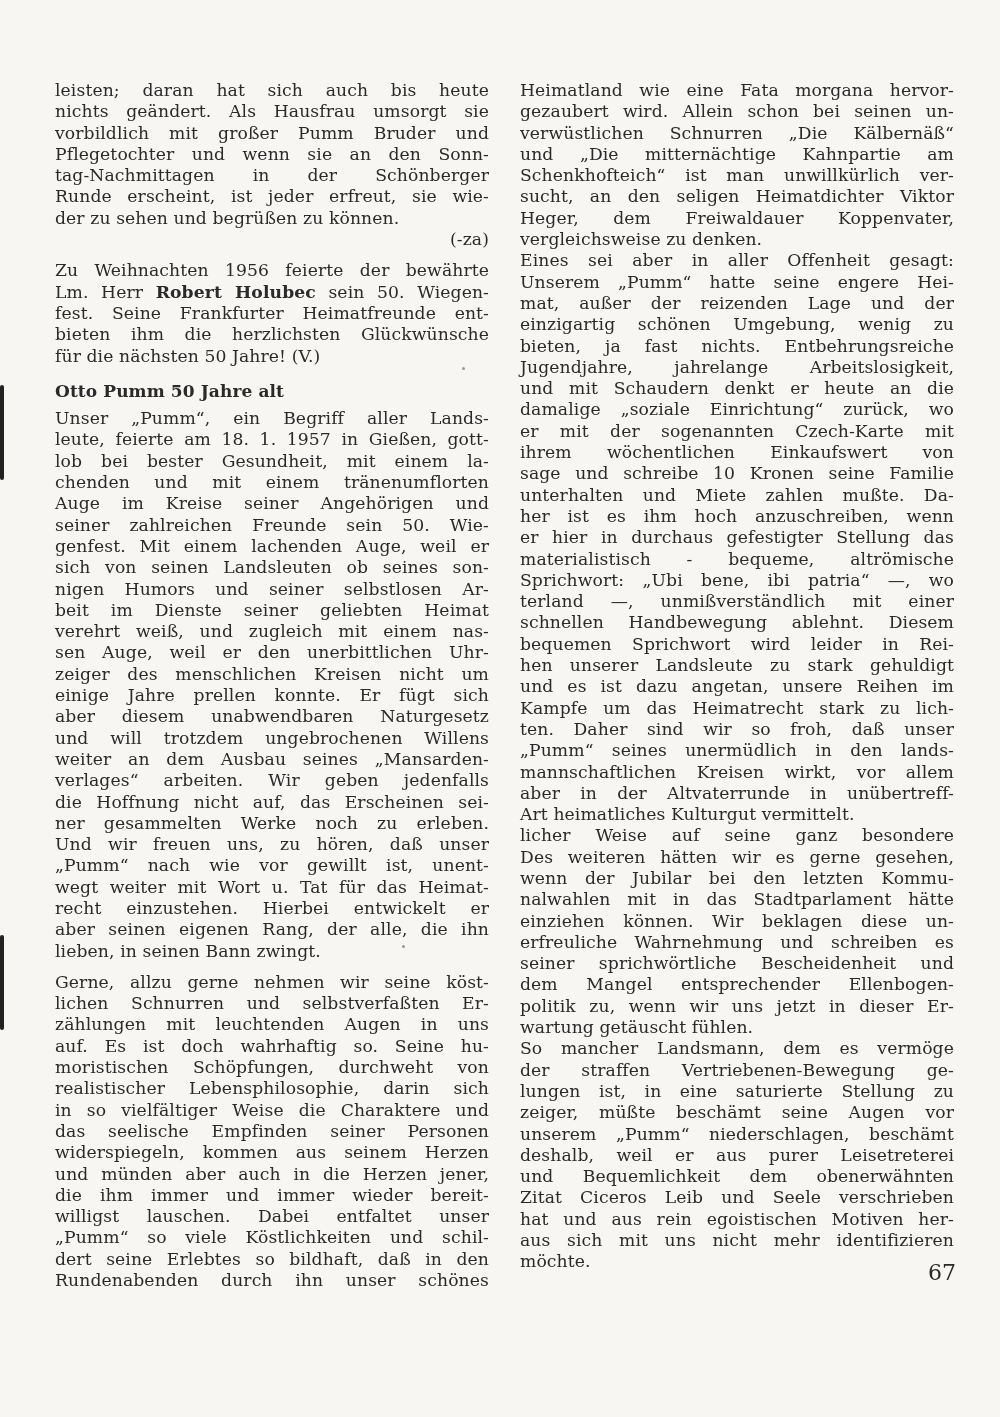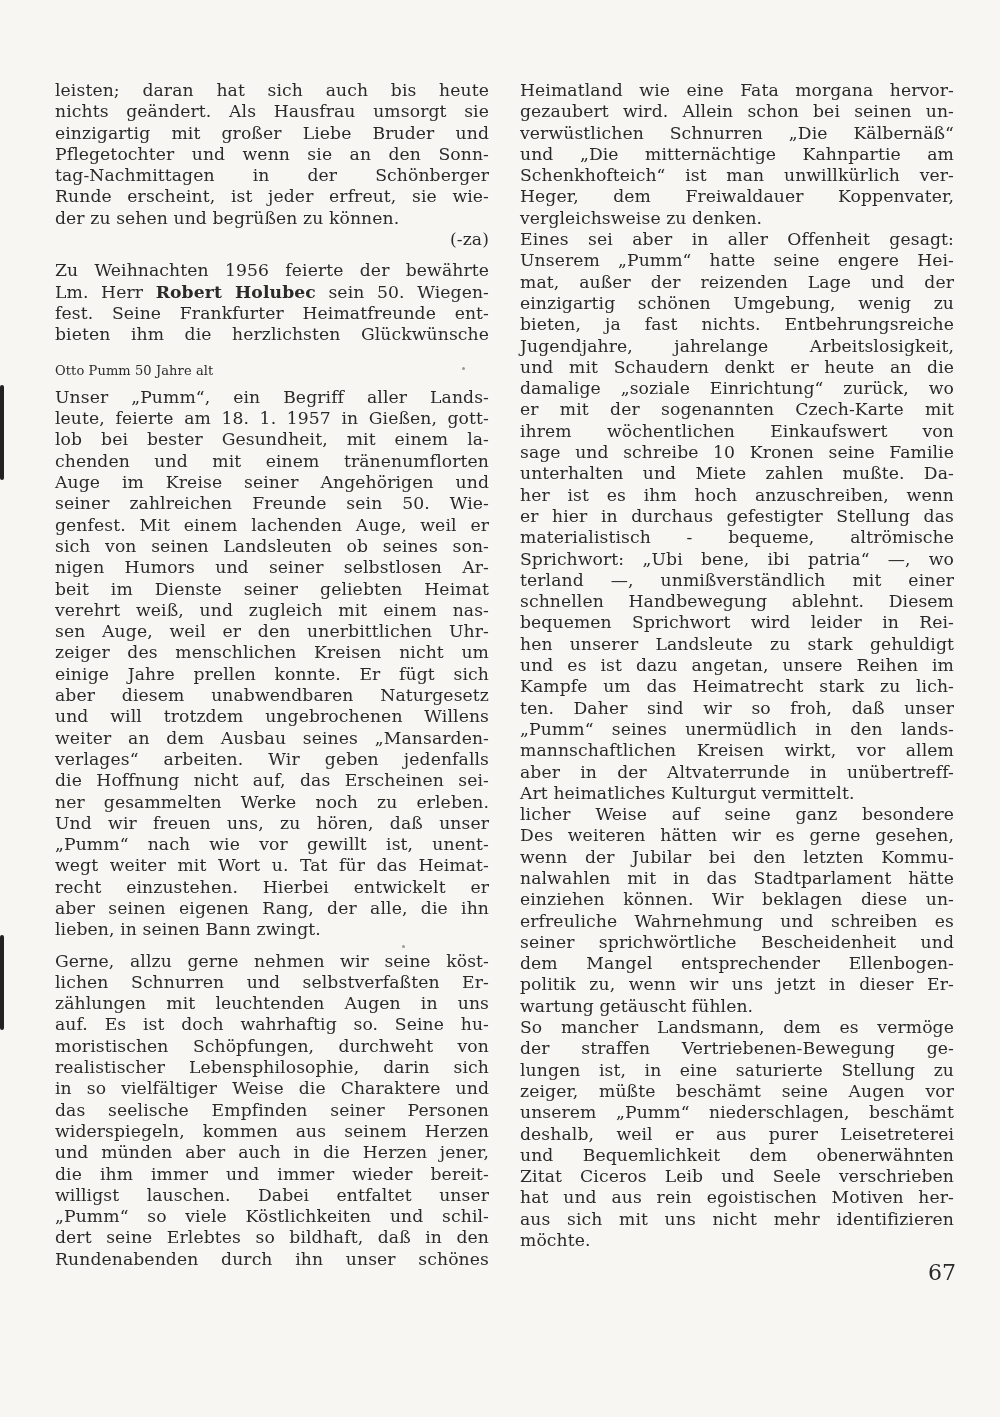--- a/index.html
+++ b/index.html
@@ -25,22 +25,22 @@
     display: block;
     white-space: nowrap;
     text-align: justify;
     text-align-last: justify;
     height: 21.3px;
   }
   .ln.last { text-align-last: left; }
   .ln.right { text-align-last: right; }
   .gap { height: 10px; }
   .heading {
-    font-weight: normal;
-    font-size: 13px;
+    font-weight: bold;
+    font-size: 17px;
     display: block;
     margin: 14px 0 6px 0;
     white-space: nowrap;
   }
   b { font-weight: bold; }
   .page-number {
     position: absolute;
     left: 928px; top: 1260px;
     font-size: 22px;
   }
@@ -59,35 +59,36 @@
 
   <div class="edge-mark" style="top:385px;height:95px;"></div>
   <div class="edge-mark" style="top:935px;height:95px;"></div>
   <div class="speck" style="left:462px;top:367px;"></div>
   <div class="speck" style="left:402px;top:945px;"></div>
 
   <div class="col col-left">
     <div>
         <span class="ln">leisten; daran hat sich auch bis heute</span>
         <span class="ln">nichts geändert. Als Hausfrau umsorgt sie</span>
-        <span class="ln">einzigartig mit großer Liebe Bruder und</span>
+        <span class="ln">vorbildlich mit großer Pumm Bruder und</span>
         <span class="ln">Pflegetochter und wenn sie an den Sonn-</span>
         <span class="ln">tag-Nachmittagen in der Schönberger</span>
         <span class="ln">Runde erscheint, ist jeder erfreut, sie wie-</span>
         <span class="ln last">der zu sehen und begrüßen zu können.</span>
       </div>
     <span class="ln right">(-za)</span>
     <div class="gap"></div>
 
     <div>
       <span class="ln">Zu Weihnachten 1956 feierte der bewährte</span>
       <span class="ln"><span>Lm. Herr </span><b>Robert Holubec</b><span> sein 50. Wiegen-</span></span>
       <div>
           <span class="ln">fest. Seine Frankfurter Heimatfreunde ent-</span>
           <span class="ln">bieten ihm die herzlichsten Glückwünsche</span>
+          <span class="ln last">für die nächsten 50 Jahre! (V.)</span>
         </div>
     </div>
 
     <span class="heading">Otto Pumm 50 Jahre alt</span>
 
     <div>
         <span class="ln">Unser „Pumm“, ein Begriff aller Lands-</span>
         <span class="ln">leute, feierte am 18. 1. 1957 in Gießen, gott-</span>
         <span class="ln">lob bei bester Gesundheit, mit einem la-</span>
         <span class="ln">chenden und mit einem tränenumflorten</span>
@@ -134,20 +135,21 @@
       </div>
   </div>
 
   <div class="col col-right">
     <div>
         <span class="ln">Heimatland wie eine Fata morgana hervor-</span>
         <span class="ln">gezaubert wird. Allein schon bei seinen un-</span>
         <span class="ln">verwüstlichen Schnurren „Die Kälbernäß“</span>
         <span class="ln">und „Die mitternächtige Kahnpartie am</span>
         <span class="ln">Schenkhofteich“ ist man unwillkürlich ver-</span>
+        <span class="ln">sucht, an den seligen Heimatdichter Viktor</span>
         <span class="ln">Heger, dem Freiwaldauer Koppenvater,</span>
         <span class="ln last">vergleichsweise zu denken.</span>
       </div>
     <div>
         <span class="ln">Eines sei aber in aller Offenheit gesagt:</span>
         <span class="ln">Unserem „Pumm“ hatte seine engere Hei-</span>
         <span class="ln">mat, außer der reizenden Lage und der</span>
         <span class="ln">einzigartig schönen Umgebung, wenig zu</span>
         <span class="ln">bieten, ja fast nichts. Entbehrungsreiche</span>
         <span class="ln">Jugendjahre, jahrelange Arbeitslosigkeit,</span>

